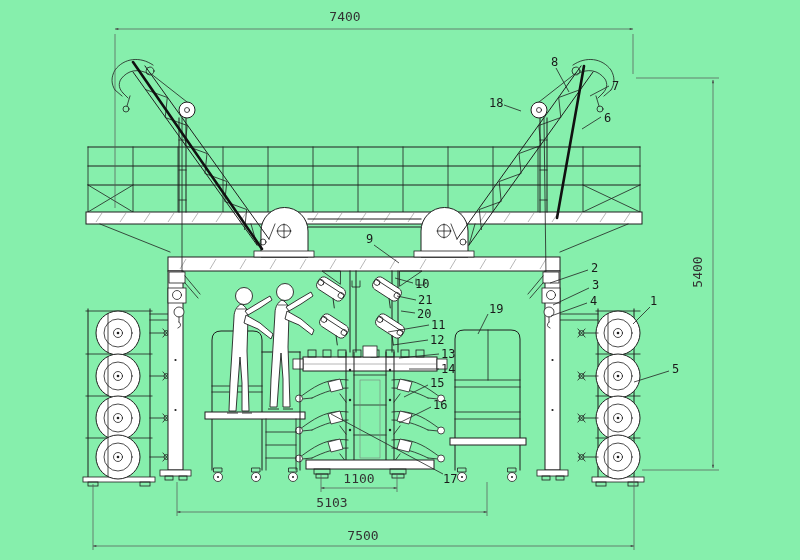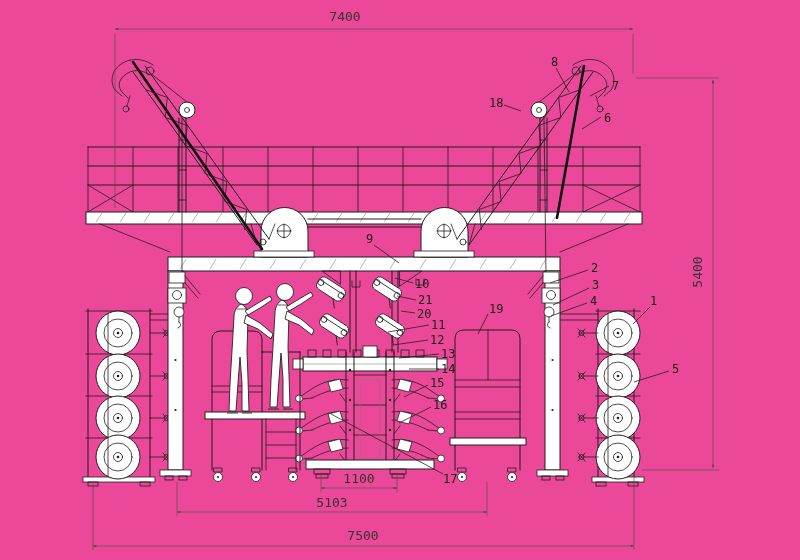--- a/index.html
+++ b/index.html
@@ -1,16 +1,16 @@
 <!DOCTYPE html>
 <html><head>
 <meta charset="utf-8">
 <style>
   html,body{margin:0;padding:0;background:#fff;}
-  .stage{position:relative;width:800px;height:560px;background:#ec4899;overflow:hidden;
+  .stage{position:relative;width:800px;height:560px;background:#86efac;overflow:hidden;
          font-family:"DejaVu Sans Mono", monospace;}
   svg{display:block}
   .s1{stroke:#1f1f1f;stroke-width:1;fill:none;stroke-linecap:square}
   .s8{stroke:#1f1f1f;stroke-width:.8;fill:none;stroke-linecap:square}
   .s6{stroke:#7a7a7a;stroke-width:.55;fill:none}
   .wf{fill:#fff;stroke:#1f1f1f;stroke-width:1}
   .wf8{fill:#fff;stroke:#1f1f1f;stroke-width:.8}
   .thick{stroke:#111;stroke-width:2.6;fill:none;stroke-linecap:round}
   .dim{stroke:#555;stroke-width:.7;fill:none}
   .lead{stroke:#222;stroke-width:.8;fill:none}

